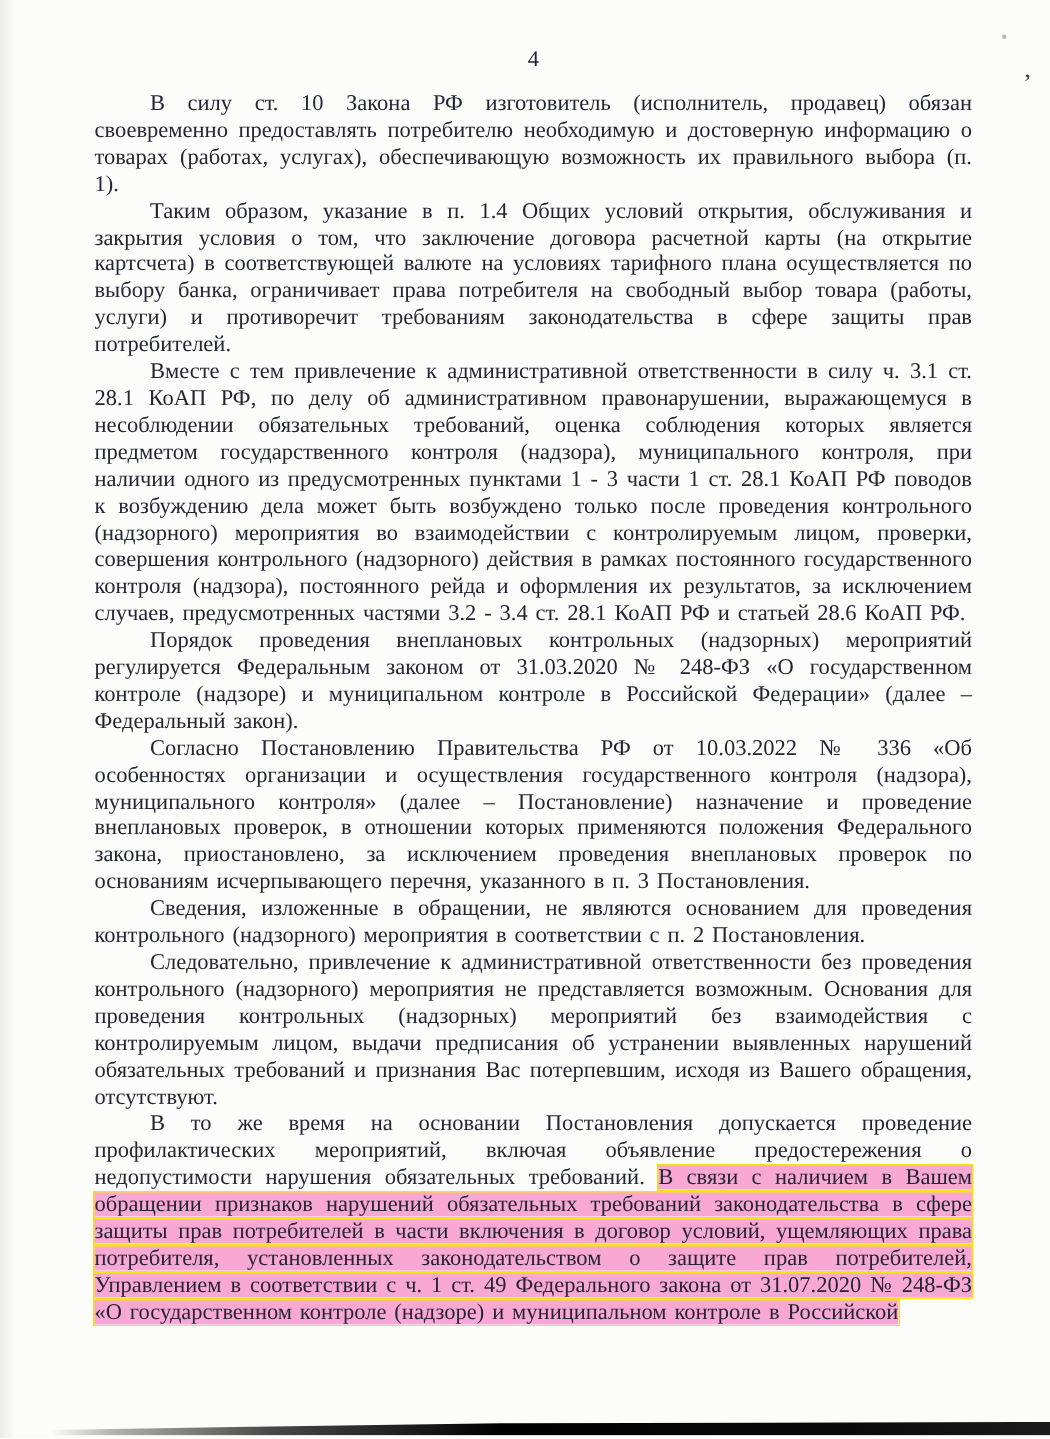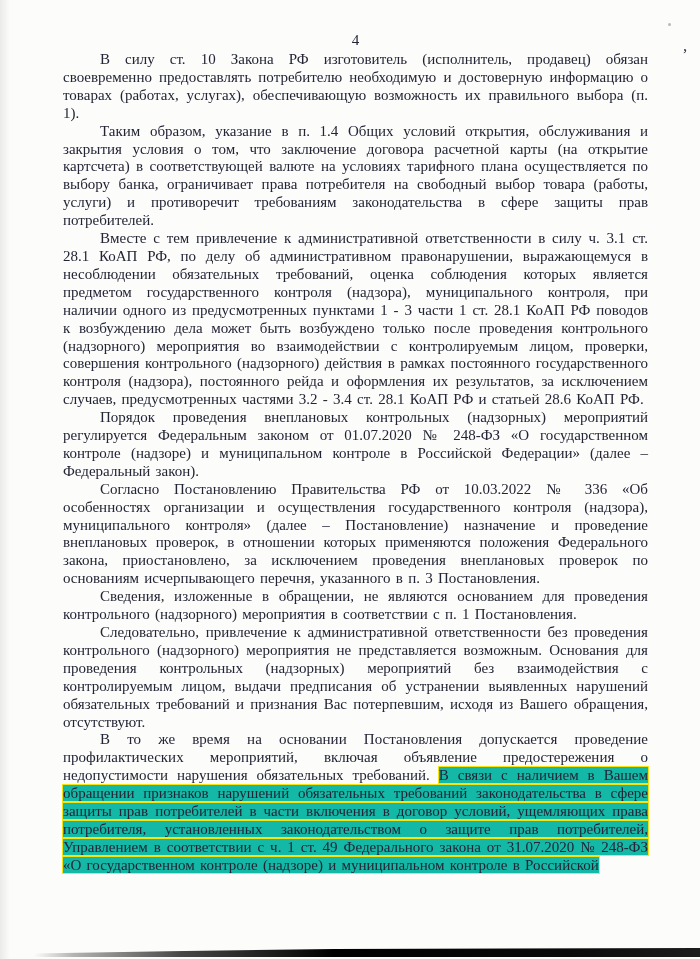--- a/index.html
+++ b/index.html
@@ -32,35 +32,35 @@
   }
   .artifact {
     position: absolute;
     top: 36px;
     left: 683px;
     font-size: 17px;
     color: #3a3a44;
   }
   .content {
     position: absolute;
-    top: 51px;
+    top: 61px;
     left: 63px;
     width: 585px;
     color: #232535;
     font-size: 15px;
     line-height: 17.9px;
   }
   .para {
     margin: 0;
     text-align: justify;
     text-indent: 37px;
     word-spacing: 1.5px;
   }
   .hl {
-    background: #14b8a6;
+    background: #f9a8d4;
     box-shadow: 0 0 0 1px #f7e214;
     box-decoration-break: clone;
     margin-top: 46px;
     -webkit-box-decoration-break: clone;
   }
   .bottom-band {
     position: absolute;
     left: 34px;
     right: 0;
     top: 948px;
@@ -89,20 +89,20 @@
 
 <div class="page">
   <div class="left-edge"></div>
   <div class="speck"></div>
   <div class="page-number">4</div>
   <span class="artifact">,</span>
   <div class="content" id="paragraphs">
       <p class="para"><span>В силу ст. 10 Закона РФ изготовитель (исполнитель, продавец) обязан своевременно предоставлять потребителю необходимую и достоверную информацию о товарах (работах, услугах), обеспечивающую возможность их правильного выбора (п. 1).</span></p>
       <p class="para"><span>Таким образом, указание в п. 1.4 Общих условий открытия, обслуживания и закрытия условия о том, что заключение договора расчетной карты (на открытие картсчета) в соответствующей валюте на условиях тарифного плана осуществляется по выбору банка, ограничивает права потребителя на свободный выбор товара (работы, услуги) и противоречит требованиям законодательства в сфере защиты прав потребителей.</span></p>
       <p class="para"><span>Вместе с тем привлечение к административной ответственности в силу ч. 3.1 ст. 28.1 КоАП РФ, по делу об административном правонарушении, выражающемуся в несоблюдении обязательных требований, оценка соблюдения которых является предметом государственного контроля (надзора), муниципального контроля, при наличии одного из предусмотренных пунктами 1 - 3 части 1 ст. 28.1 КоАП РФ поводов к возбуждению дела может быть возбуждено только после проведения контрольного (надзорного) мероприятия во взаимодействии с контролируемым лицом, проверки, совершения контрольного (надзорного) действия в рамках постоянного государственного контроля (надзора), постоянного рейда и оформления их результатов, за исключением случаев, предусмотренных частями 3.2 - 3.4 ст. 28.1 КоАП РФ и статьей 28.6 КоАП РФ.</span></p>
-      <p class="para"><span>Порядок проведения внеплановых контрольных (надзорных) мероприятий регулируется Федеральным законом от 01.07.2020 № 248-ФЗ «О государственном контроле (надзоре) и муниципальном контроле в Российской Федерации» (далее – Федеральный закон).</span></p>
+      <p class="para"><span>Порядок проведения внеплановых контрольных (надзорных) мероприятий регулируется Федеральным законом от 31.03.2020 № 248-ФЗ «О государственном контроле (надзоре) и муниципальном контроле в Российской Федерации» (далее – Федеральный закон).</span></p>
       <p class="para"><span>Согласно Постановлению Правительства РФ от 10.03.2022 № 336 «Об особенностях организации и осуществления государственного контроля (надзора), муниципального контроля» (далее – Постановление) назначение и проведение внеплановых проверок, в отношении которых применяются положения Федерального закона, приостановлено, за исключением проведения внеплановых проверок по основаниям исчерпывающего перечня, указанного в п. 3 Постановления.</span></p>
-      <p class="para"><span>Сведения, изложенные в обращении, не являются основанием для проведения контрольного (надзорного) мероприятия в соответствии с п. 1 Постановления.</span></p>
+      <p class="para"><span>Сведения, изложенные в обращении, не являются основанием для проведения контрольного (надзорного) мероприятия в соответствии с п. 2 Постановления.</span></p>
       <p class="para"><span>Следовательно, привлечение к административной ответственности без проведения контрольного (надзорного) мероприятия не представляется возможным. Основания для проведения контрольных (надзорных) мероприятий без взаимодействия с контролируемым лицом, выдачи предписания об устранении выявленных нарушений обязательных требований и признания Вас потерпевшим, исходя из Вашего обращения, отсутствуют.</span></p>
       <p class="para"><span>В то же время на основании Постановления допускается проведение профилактических мероприятий, включая объявление предостережения о недопустимости нарушения обязательных требований. </span><span class="hl">В связи с наличием в Вашем обращении признаков нарушений обязательных требований законодательства в сфере защиты прав потребителей в части включения в договор условий, ущемляющих права потребителя, установленных законодательством о защите прав потребителей, Управлением в соответствии с ч. 1 ст. 49 Федерального закона от 31.07.2020 № 248-ФЗ «О государственном контроле (надзоре) и муниципальном контроле в Российской</span></p>
     </div>
   <div class="bottom-band"></div>
 </div>
 
 </body></html>

